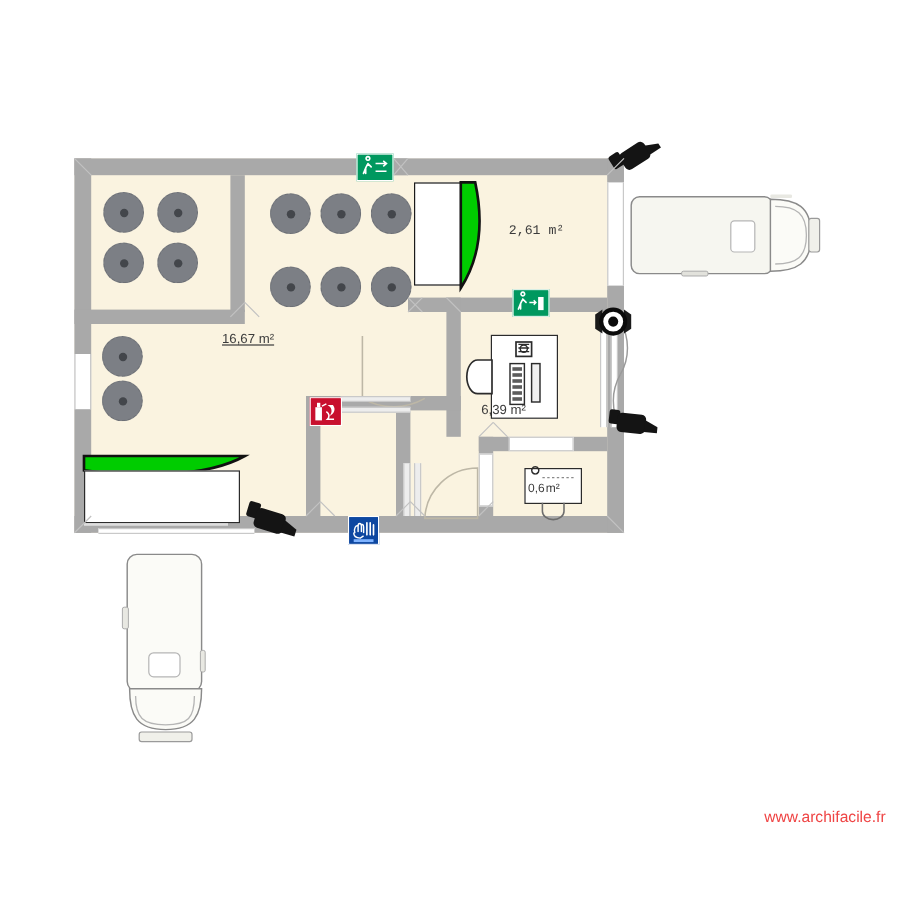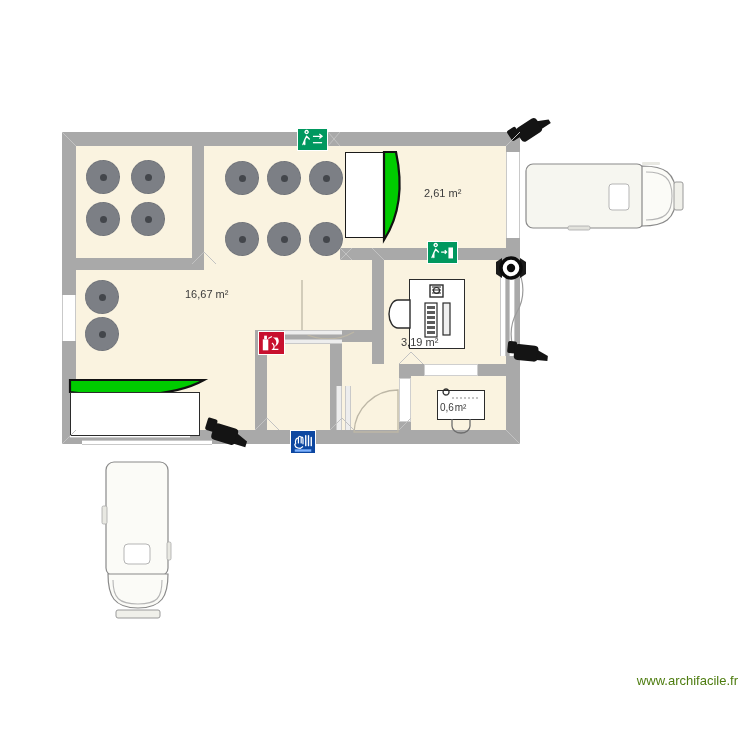--- a/index.html
+++ b/index.html
@@ -108,21 +108,21 @@
     border: 1px solid #2b2b2b;
     box-sizing: border-box;
   }
 
   .watermark {
     position: absolute;
     right: 12px;
     bottom: 62px;
     font-family: "Liberation Sans", sans-serif;
     font-size: 13px;
-    color: #4d7c0f;
+    color: #ef4444;
   }
 
   svg { display: block; overflow: visible; }
 </style>
 </head>
 <body>
 
 <div id="plan-root">
 
   <div class="room" style="left:62px; top:132px; width:458px; height:312px;"></div>
@@ -219,23 +219,23 @@
   <svg class="abs" style="left:440px; top:392px;" width="44" height="14" viewBox="0 0 44 14">
     <path d="M6,3 a3,3 0 1 1 0.1,0" fill="none" stroke="#2b2b2b" stroke-width="1.3"></path>
     <path d="M12,6 L40,6" stroke="#8a8a8a" stroke-width="1.2" stroke-dasharray="2 2"></path>
   </svg>
   <svg class="abs" style="left:448px; top:418px;" width="26" height="18" viewBox="0 0 26 18">
     <path d="M4,1 L4,8 A9,7 0 0 0 22,8 L22,1" fill="none" stroke="#6d6d6d" stroke-width="1.3"></path>
   </svg>
   <div class="window" style="left:424px; top:364px; width:54px; height:12px; background:#ffffff; border:1px solid #cfcfcf;"></div>
   <div class="window-v" style="left:399px; top:378px; width:12px; height:44px; background:#ffffff; border:1px solid #cfcfcf;"></div>
 
-  <div class="area-label" style="left:185px; top:288px;">16,67 m²</div>
-  <div class="area-label" style="left:424px; top:187px;">2,61 m²</div>
-  <div class="area-label" style="left:401px; top:336px;">3,19 m²</div>
+  <div class="area-label" style="left:185px; top:277px;text-decoration:underline;">16,67 m²</div>
+  <div class="area-label" style="left:424px; top:187px;font-family:Liberation Mono, monospace;">2,61 m²</div>
+  <div class="area-label" style="left:401px; top:336px;">6,39 m²</div>
   <div class="area-label" style="left:440px; top:402px; font-size:10px;">0,6 m²</div>
 
   <svg class="abs sign sign-exit" style="left:297px; top:128px; width:31px; height:23px;" viewBox="0 0 31 23">
     <rect x="0" y="0" width="31" height="23" fill="#00985f"></rect>
     <path d="M9,5 a1.7,1.7 0 1 1 0.1,0 M9,8 L7,12 L7,17 M9,8 L12,11 M7,12 L5,17" stroke="#ffffff" stroke-width="1.5" fill="none" stroke-linecap="round"></path>
     <path d="M16,8 L26,8 M23,5.5 L26,8 L23,10.5" stroke="#ffffff" stroke-width="1.4" fill="none"></path>
     <path d="M16,15 L26,15" stroke="#ffffff" stroke-width="1.4"></path>
   </svg>
 
   <svg class="abs sign sign-exit" style="left:427px; top:241px; width:31px; height:23px;" viewBox="0 0 31 23">

